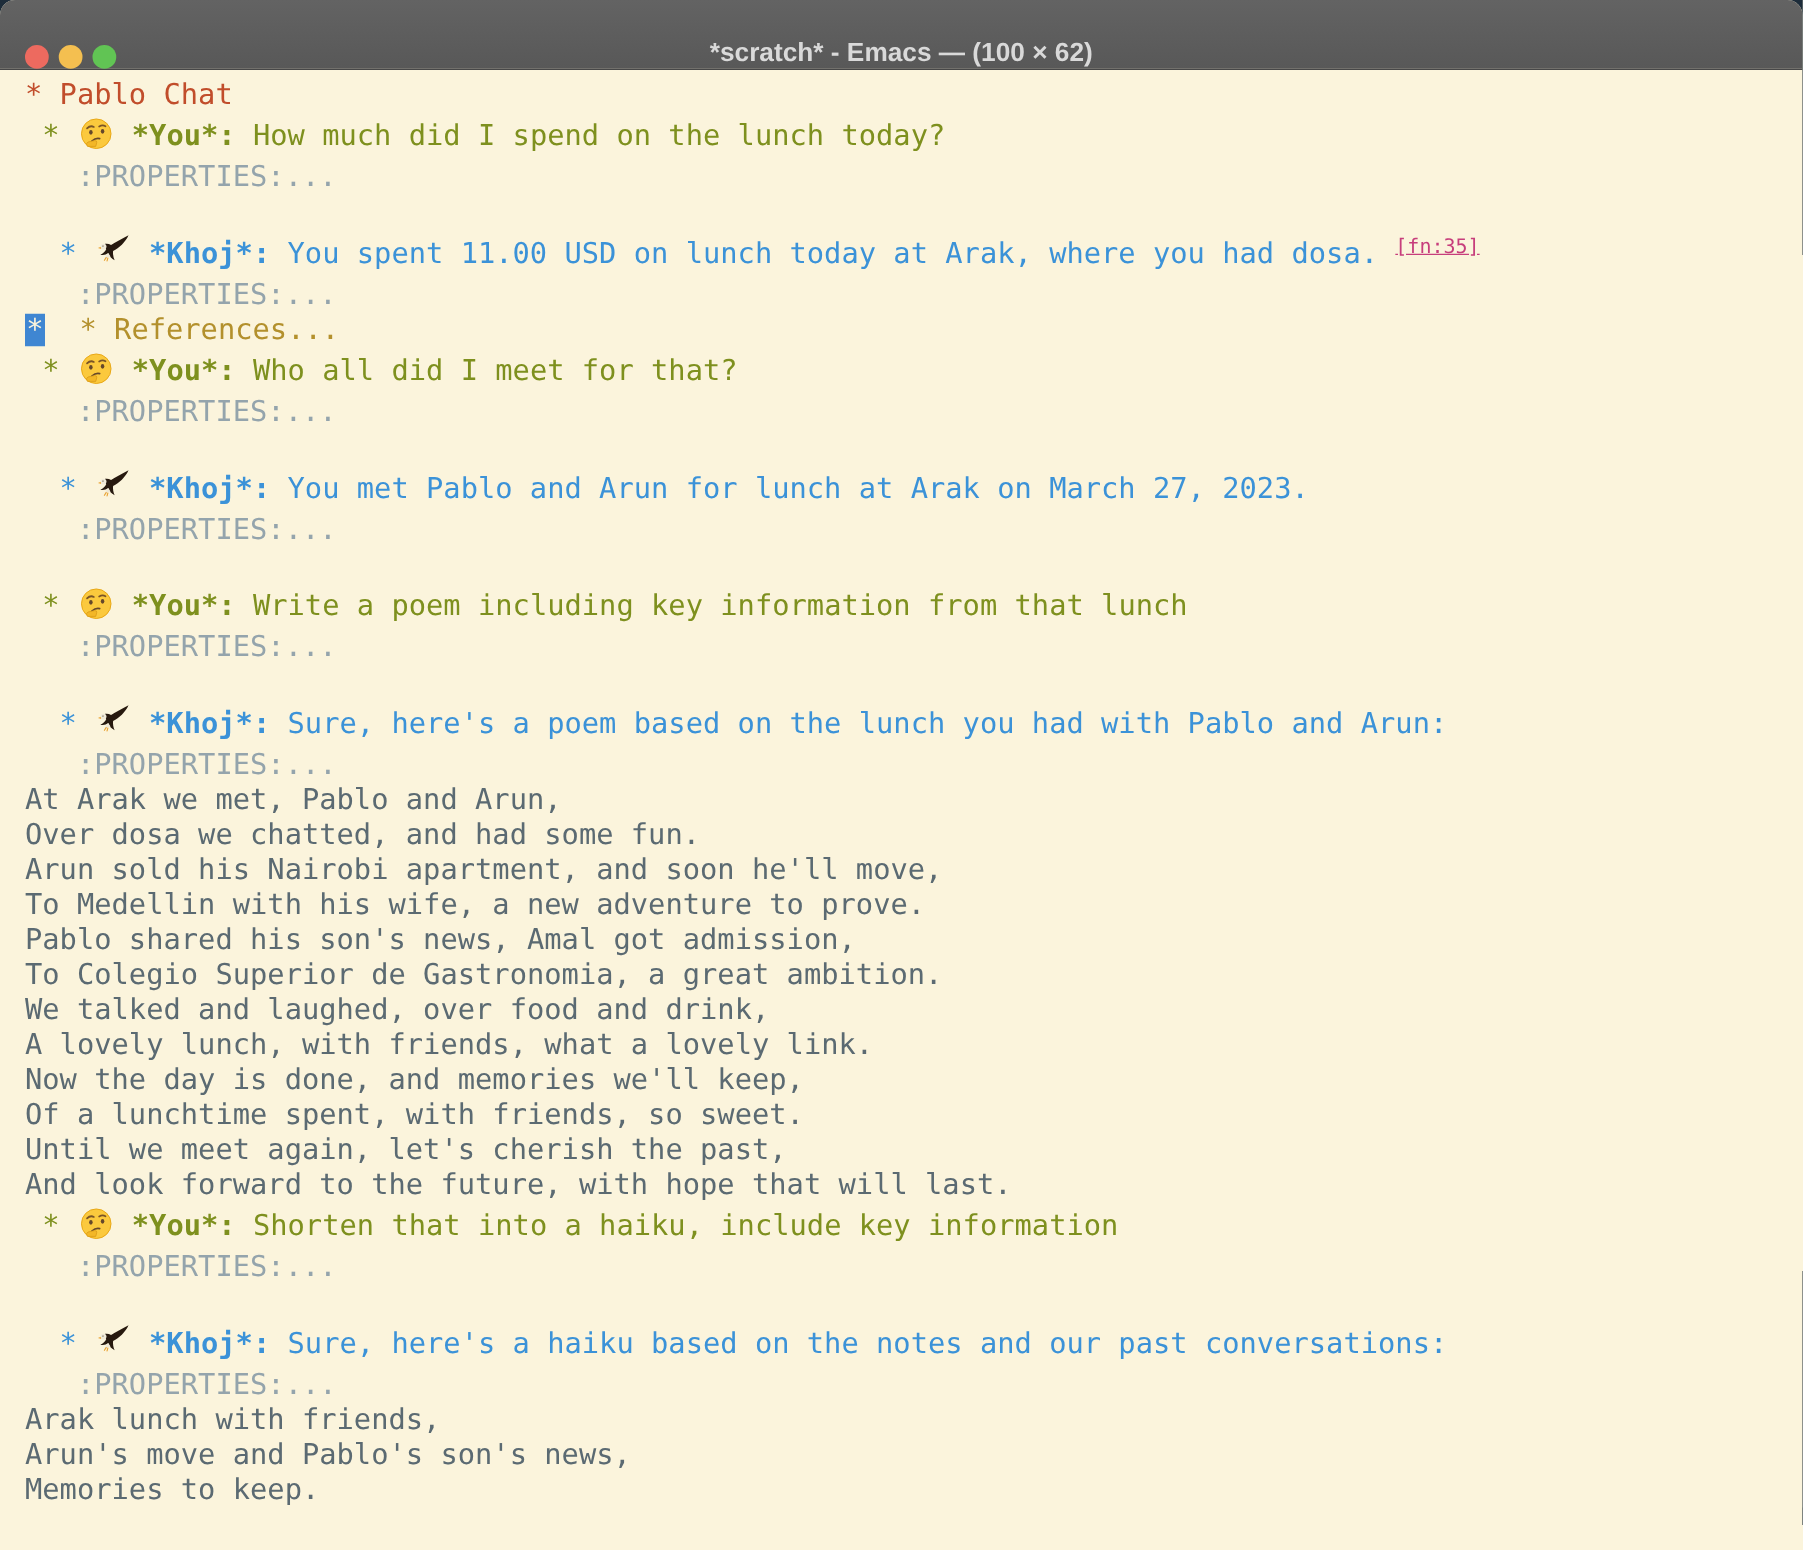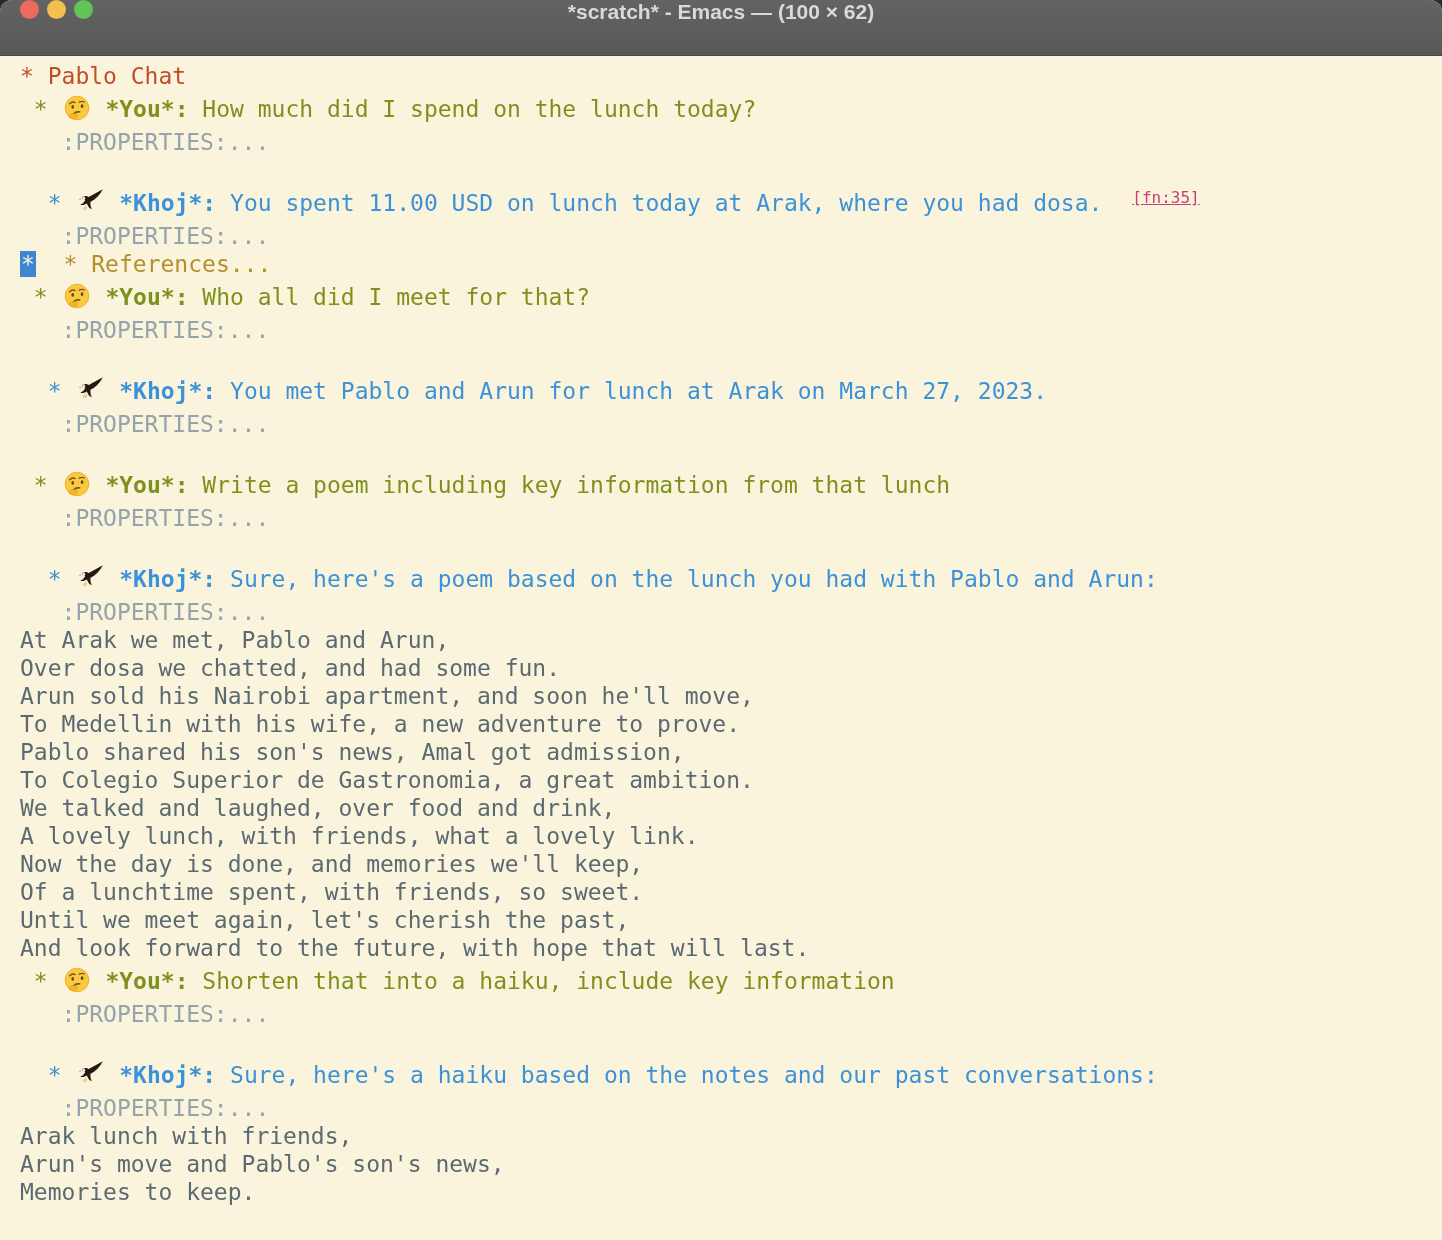--- a/index.html
+++ b/index.html
@@ -8,21 +8,21 @@
     background:#fbf4dc;
     border-radius:12px 12px 0 0;
     overflow:hidden;
     position:relative;
     font-family:"DejaVu Sans Mono", monospace;
   }
   .titlebar {
     height:55px;
     background:linear-gradient(#636363,#585858);
     border-bottom:1px solid #474747;
-    display:flex; align-items:flex-start;
+    display:flex; align-items:flex-end;
     position:relative;
   }
   .traffic { display:flex; gap:8px; padding-left:20px; z-index:2; }
   .light { width:19px; height:19px; border-radius:50%; border:none; padding:0; cursor:default; }
   .title {
     position:absolute; left:0; right:0; text-align:center;
     font-family:"Liberation Sans", sans-serif;
     font-weight:bold; font-size:21px; color:#d9d9d9;
     pointer-events:none;
   }
@@ -34,21 +34,20 @@
     color:#5b6a72;
   }
   .line { height:28px; line-height:28px; }
   .line.tall { height:38px; line-height:38px; }
   .seg.bold { font-weight:bold; }
   .seg.fn {
     font-size:16px;
     text-decoration:underline;
     position:relative; top:-8px;
     cursor:pointer;
-    margin-left:16px;
   }
   .seg.cursor { padding:0 1px; }
   .emoji { display:inline-block; width:28px; height:28px; vertical-align:-5px; margin:0 1px; }
   .emoji svg { width:100%; height:100%; display:block; }
 </style>
 </head>
 <body>
 
 <div class="window" style="background: rgb(251, 244, 220);">
   <div class="titlebar">

